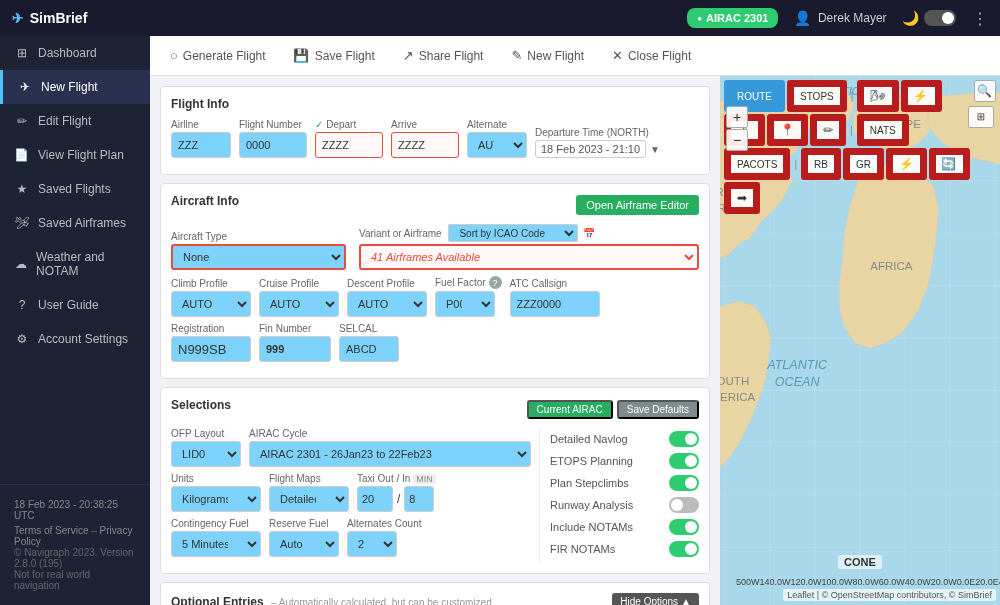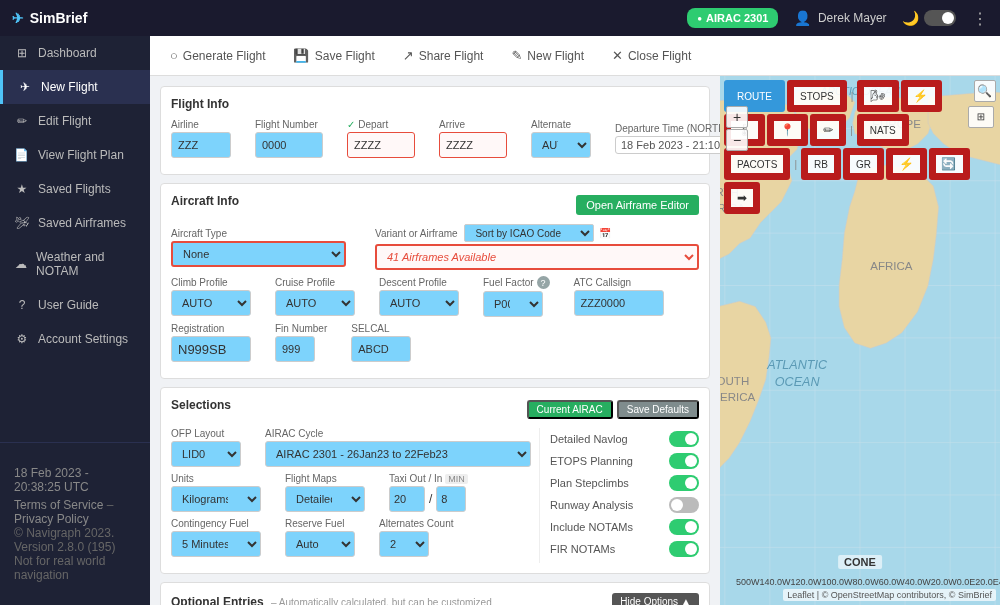--- a/index.html
+++ b/index.html
@@ -18,21 +18,21 @@
     .topbar-menu { color: #aaa; cursor: pointer; font-size: 16px; }
 
     
     .main-layout { display: flex; flex: 1; overflow: hidden; }
 
     
     .sidebar { width: 150px; background: #1e2235; color: #ccc; flex-shrink: 0; display: flex; flex-direction: column; }
     .sidebar-item { display: flex; align-items: center; gap: 8px; padding: 10px 14px; cursor: pointer; font-size: 12px; color: #bbb; }
     .sidebar-item.active { background: #2a3050; color: #fff; border-left: 3px solid #4fc3f7; }
     .sidebar-item .si-icon { width: 16px; text-align: center; }
-    .sidebar-footer { margin-top: auto; padding: 23px 14px; font-size: 12px; color: #666; border-top: 1px solid #2a3050; }
+    .sidebar-footer { margin-top: auto; padding: 14px 14px; font-size: 10px; color: #666; border-top: 1px solid #2a3050; }
     .sidebar-footer a { color: #888; text-decoration: none; }
     .sidebar-footer .timestamp { color: #888; margin-bottom: 4px; }
 
     
     .content-area { flex: 1; display: flex; flex-direction: column; background: #f0f2f5; overflow: hidden; }
 
     
     .tabbar { background: #fff; border-bottom: 1px solid #ddd; display: flex; align-items: center; height: 40px; padding: 0 8px; gap: 4px; }
     .tab-btn { display: flex; align-items: center; gap: 5px; padding: 6px 12px; border-radius: 4px; cursor: pointer; font-size: 12px; color: #555; border: none; background: none; }
     .tab-btn .tab-icon { font-size: 13px; }
@@ -42,21 +42,21 @@
     .form-panel { width: 570px; flex-shrink: 0; padding: 10px; display: flex; flex-direction: column; gap: 8px; overflow-y: auto; }
 
     
     .map-area { flex: 1; background: #a8d5e8; position: relative; overflow: hidden; }
 
     
     .card { background: #fff; border-radius: 4px; border: 1px solid #ddd; padding: 10px; }
     .card-title { font-weight: 600; font-size: 12px; color: #333; margin-bottom: 8px; }
 
     
-    .form-row { display: flex; gap: 24px; align-items: center; margin-bottom: 6px; }
+    .form-row { display: flex; gap: 8px; align-items: flex-end; margin-bottom: 6px; }
     .form-group { display: flex; flex-direction: column; gap: 2px; }
     .form-group label { font-size: 10px; color: #666; }
     .form-group input, .form-group select { height: 26px; border: 1px solid #ccc; border-radius: 3px; padding: 0 6px; font-size: 11px; background: #7dd3fc; color: #333; }
     .form-group input.highlight { border-color: #e74c3c; background: #fff8f8; }
     .form-group select { padding-right: 16px; }
     .field-sm { width: 60px; }
     .field-md { width: 68px; }
 
     
     .aircraft-header { display: flex; justify-content: space-between; align-items: center; margin-bottom: 8px; }
@@ -304,21 +304,21 @@
               <input type="text" style="height: 26px; border: 1px solid rgb(204, 204, 204); border-radius: 3px; padding: 0px 6px; font-size: 11px; width: 90px;" value="ZZZ0000">
             </div>
           </div>
           <div class="form-row">
             <div class="form-group">
               <label>Registration</label>
               <input type="text" style="height: 26px; border: 1px solid rgb(204, 204, 204); border-radius: 3px; padding: 0px 6px; font-size: 13px; width: 80px;" value="N999SB">
             </div>
             <div class="form-group">
               <label>Fin Number</label>
-              <input type="text" style="height: 26px; border: 1px solid rgb(204, 204, 204); border-radius: 3px; padding: 0px 6px; font-size: 11px; width: 40px;" value="999">
+              <input type="text" style="height: 26px; border: 1px solid rgb(204, 204, 204); border-radius: 3px; padding: 0px 6px; font-size: 11px; width: 72px; font-weight: bold;" value="999">
             </div>
             <div class="form-group">
               <label>SELCAL</label>
               <input type="text" style="height: 26px; border: 1px solid rgb(204, 204, 204); border-radius: 3px; padding: 0px 6px; font-size: 11px; width: 60px;" value="ABCD">
             </div>
           </div>
         </div>
 
         <div class="card">
           <div class="selections-header">

